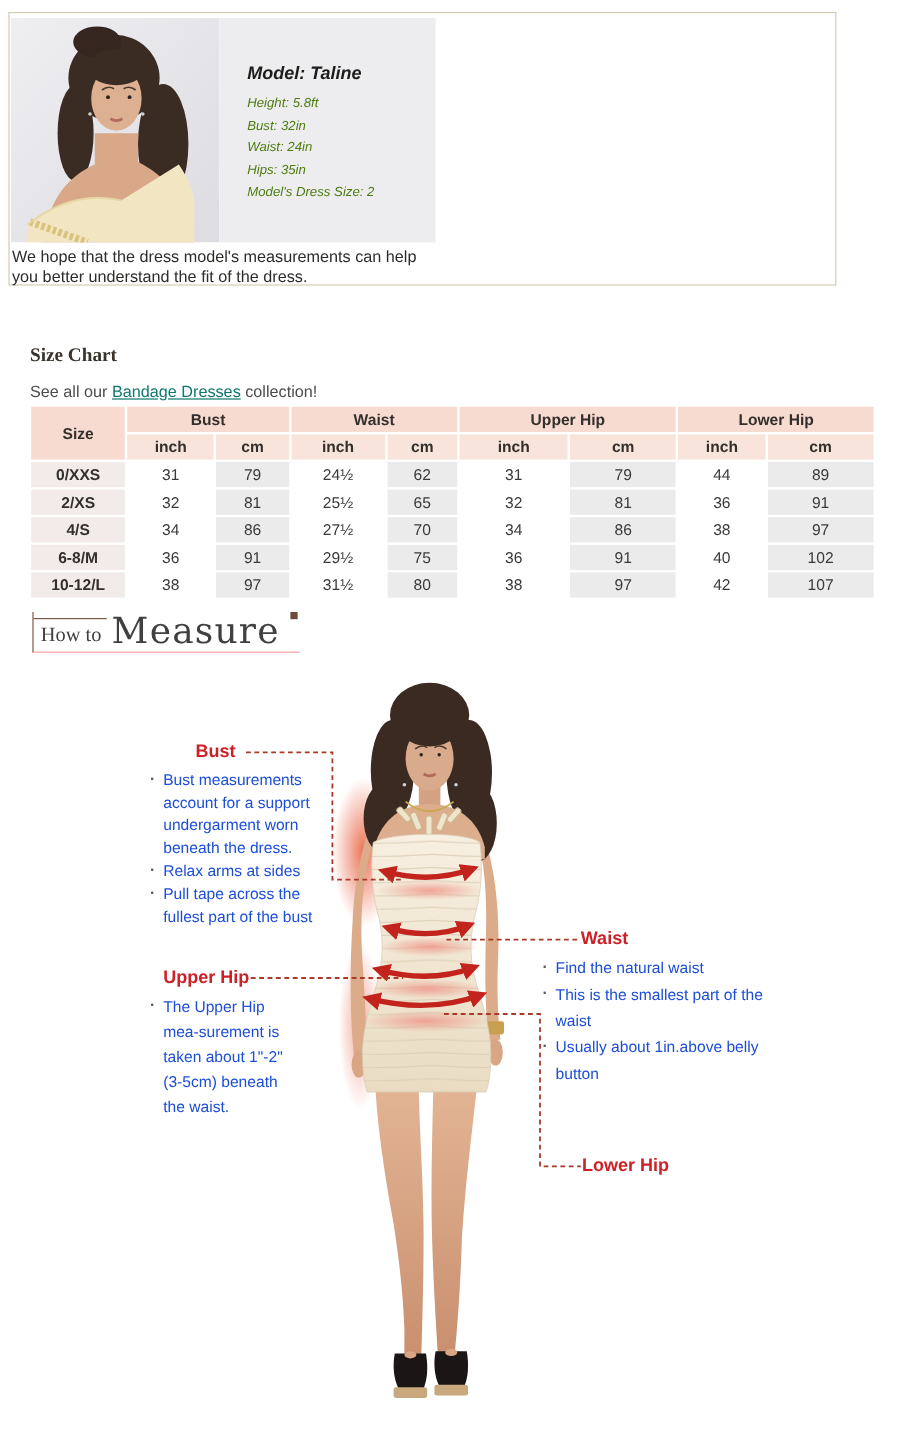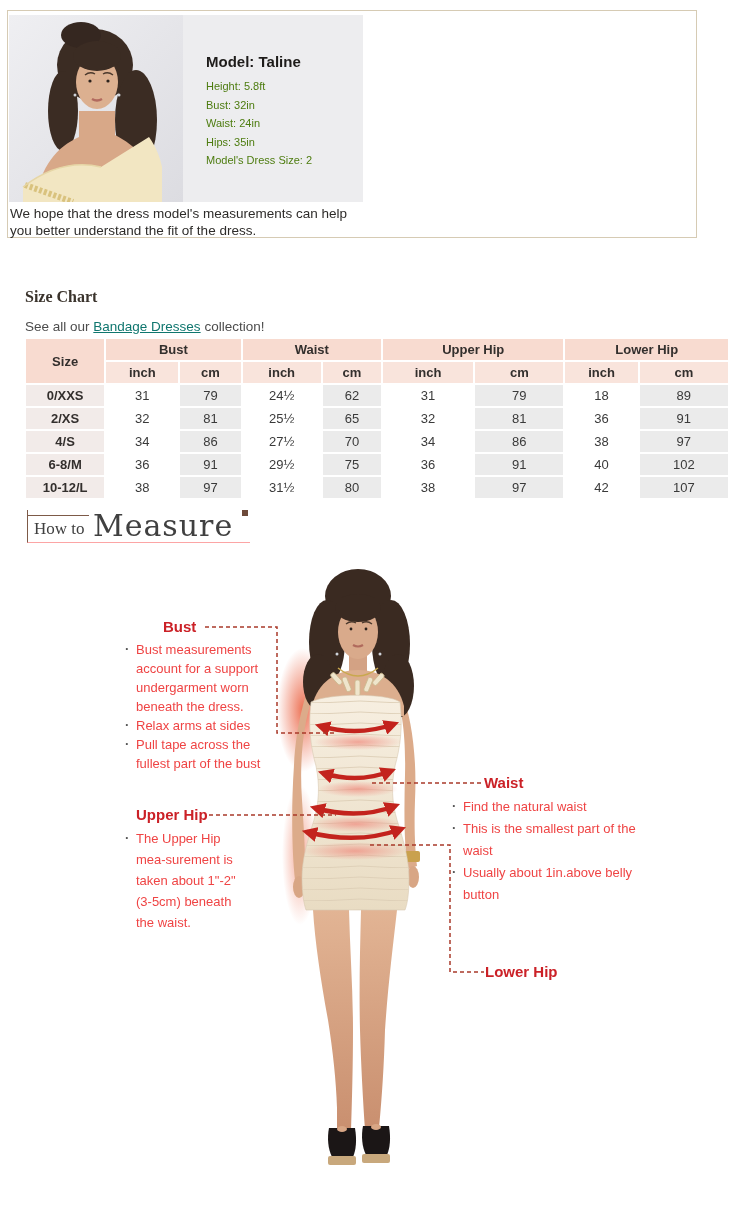--- a/index.html
+++ b/index.html
@@ -5,21 +5,21 @@
   * { margin:0; padding:0; box-sizing:border-box; }
   html,body { background:#fff; }
   body { font-family:"Liberation Sans", sans-serif; color:#4a4a4a; }
   .page { position:relative; width:755px; height:1206px; background:#fff; overflow:hidden; }
 
   
   .model-card { position:absolute; left:7px; top:10px; width:690px; height:228px;
                 border:1px solid #d6cbb4; background:#fff; }
   .model-photo { position:absolute; left:1px; top:4px; width:174px; height:187px; }
   .model-panel { position:absolute; left:175px; top:4px; width:180px; height:187px;
-                 background:#ededef; }
+                 background:#ededef;font-style:italic; }
   .model-title { position:absolute; left:23px; top:38px; font-size:15px; font-weight:bold; color:#1e1c1a; }
   .model-specs { position:absolute; left:23px; top:62px; list-style:none; }
   .model-specs li { font-size:11px; color:#4d7c0f; line-height:18.5px; }
   .model-caption { position:absolute; left:2px; top:194px; font-size:13.5px; color:#2e2c2a; line-height:17px; }
 
   
   .sc-heading { position:absolute; left:25px; top:288px;
                 font-family:"Liberation Serif", serif; font-weight:bold;
                 font-size:16px; color:#3a332c; }
   .sc-collection { position:absolute; left:25px; top:319px; font-size:13.5px; color:#4c4c4c; }
@@ -46,21 +46,21 @@
   .htm-big { font-family:"DejaVu Serif","Liberation Serif",serif; font-size:30px; line-height:30px;
              vertical-align:-2px; letter-spacing:1px; }
   .htm-colon { display:inline-block; width:6px; height:6px; background:#6d4a3a;
                vertical-align:18px; margin-left:4px; }
 
   
   .diagram { position:absolute; left:0; top:560px; width:755px; height:646px; }
   .diagram svg { position:absolute; left:0; top:0; }
   .m-label { position:absolute; font-size:15px; font-weight:bold; color:#cb2127; white-space:nowrap; }
   .m-list { position:absolute; list-style:none; }
-  .m-list li { position:relative; padding-left:11px; font-size:13px; color:#ef4444; }
+  .m-list li { position:relative; padding-left:11px; font-size:13px; color:#1d4ed8; }
   .m-list li::before { content:"·"; position:absolute; left:0; top:-1px; font-weight:bold; color:#555; }
   .lh19 li { line-height:19px; }
   .lh21 li { line-height:21px; }
   .lh22 li { line-height:22px; }
 </style>
 </head>
 <body>
 
 <div class="page">
 
@@ -153,21 +153,21 @@
     </thead>
     <tbody>
       <tr>
         <th class="r-size">0/XXS</th>
         <td class="u-inch">31</td>
         <td class="u-cm">79</td>
         <td class="u-inch">24½</td>
         <td class="u-cm">62</td>
         <td class="u-inch">31</td>
         <td class="u-cm">79</td>
-        <td class="u-inch">18</td>
+        <td class="u-inch">44</td>
         <td class="u-cm">89</td>
       </tr>
       <tr>
         <th class="r-size">2/XS</th>
         <td class="u-inch">32</td>
         <td class="u-cm">81</td>
         <td class="u-inch">25½</td>
         <td class="u-cm">65</td>
         <td class="u-inch">32</td>
         <td class="u-cm">81</td>

